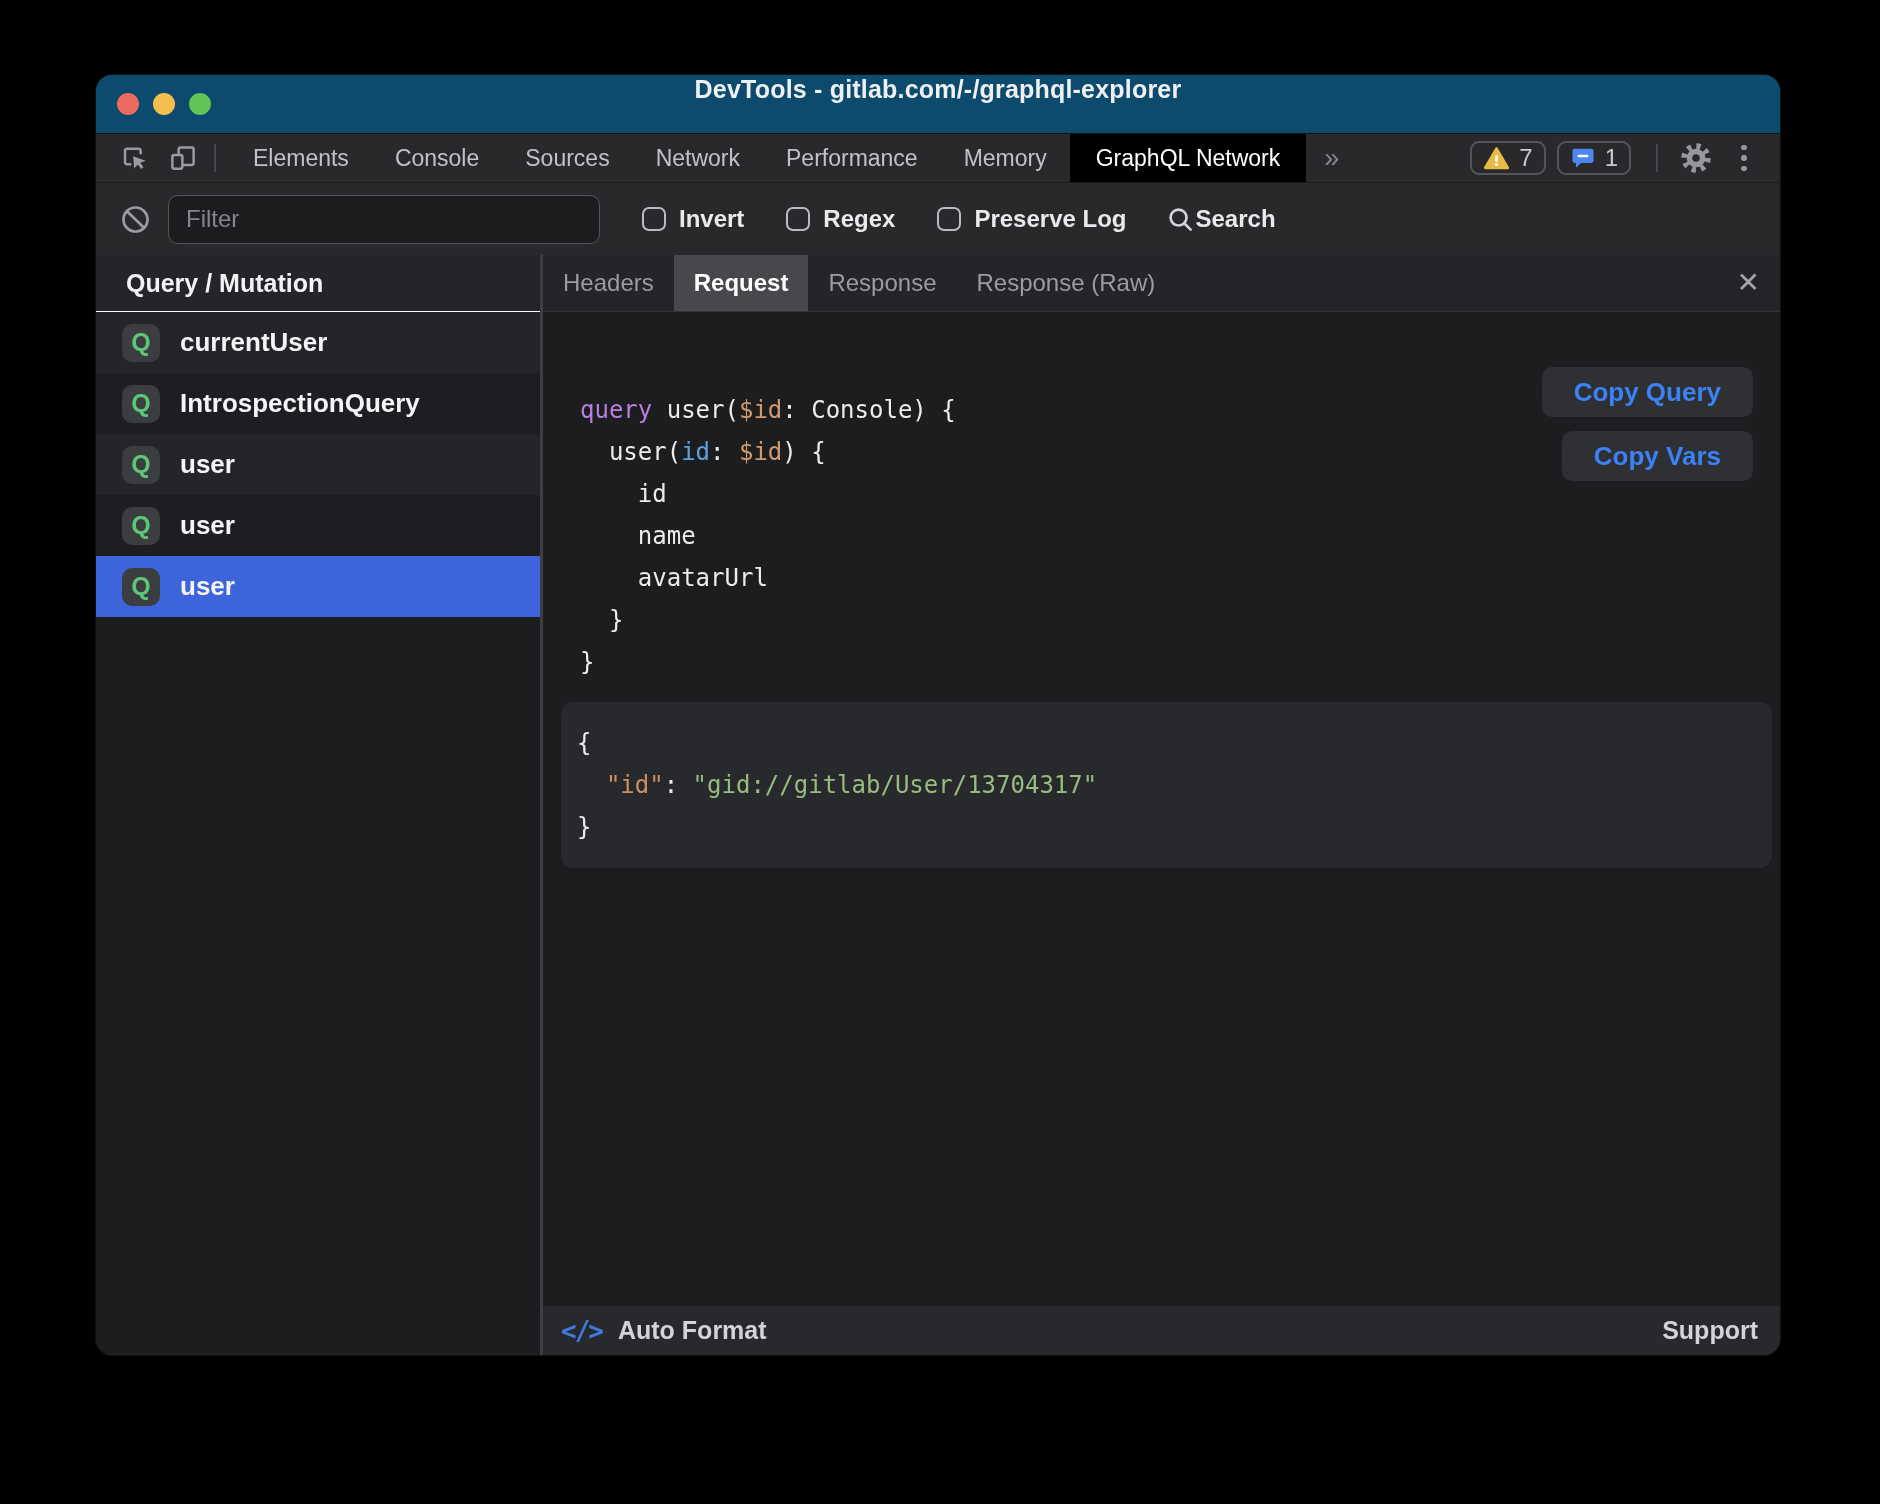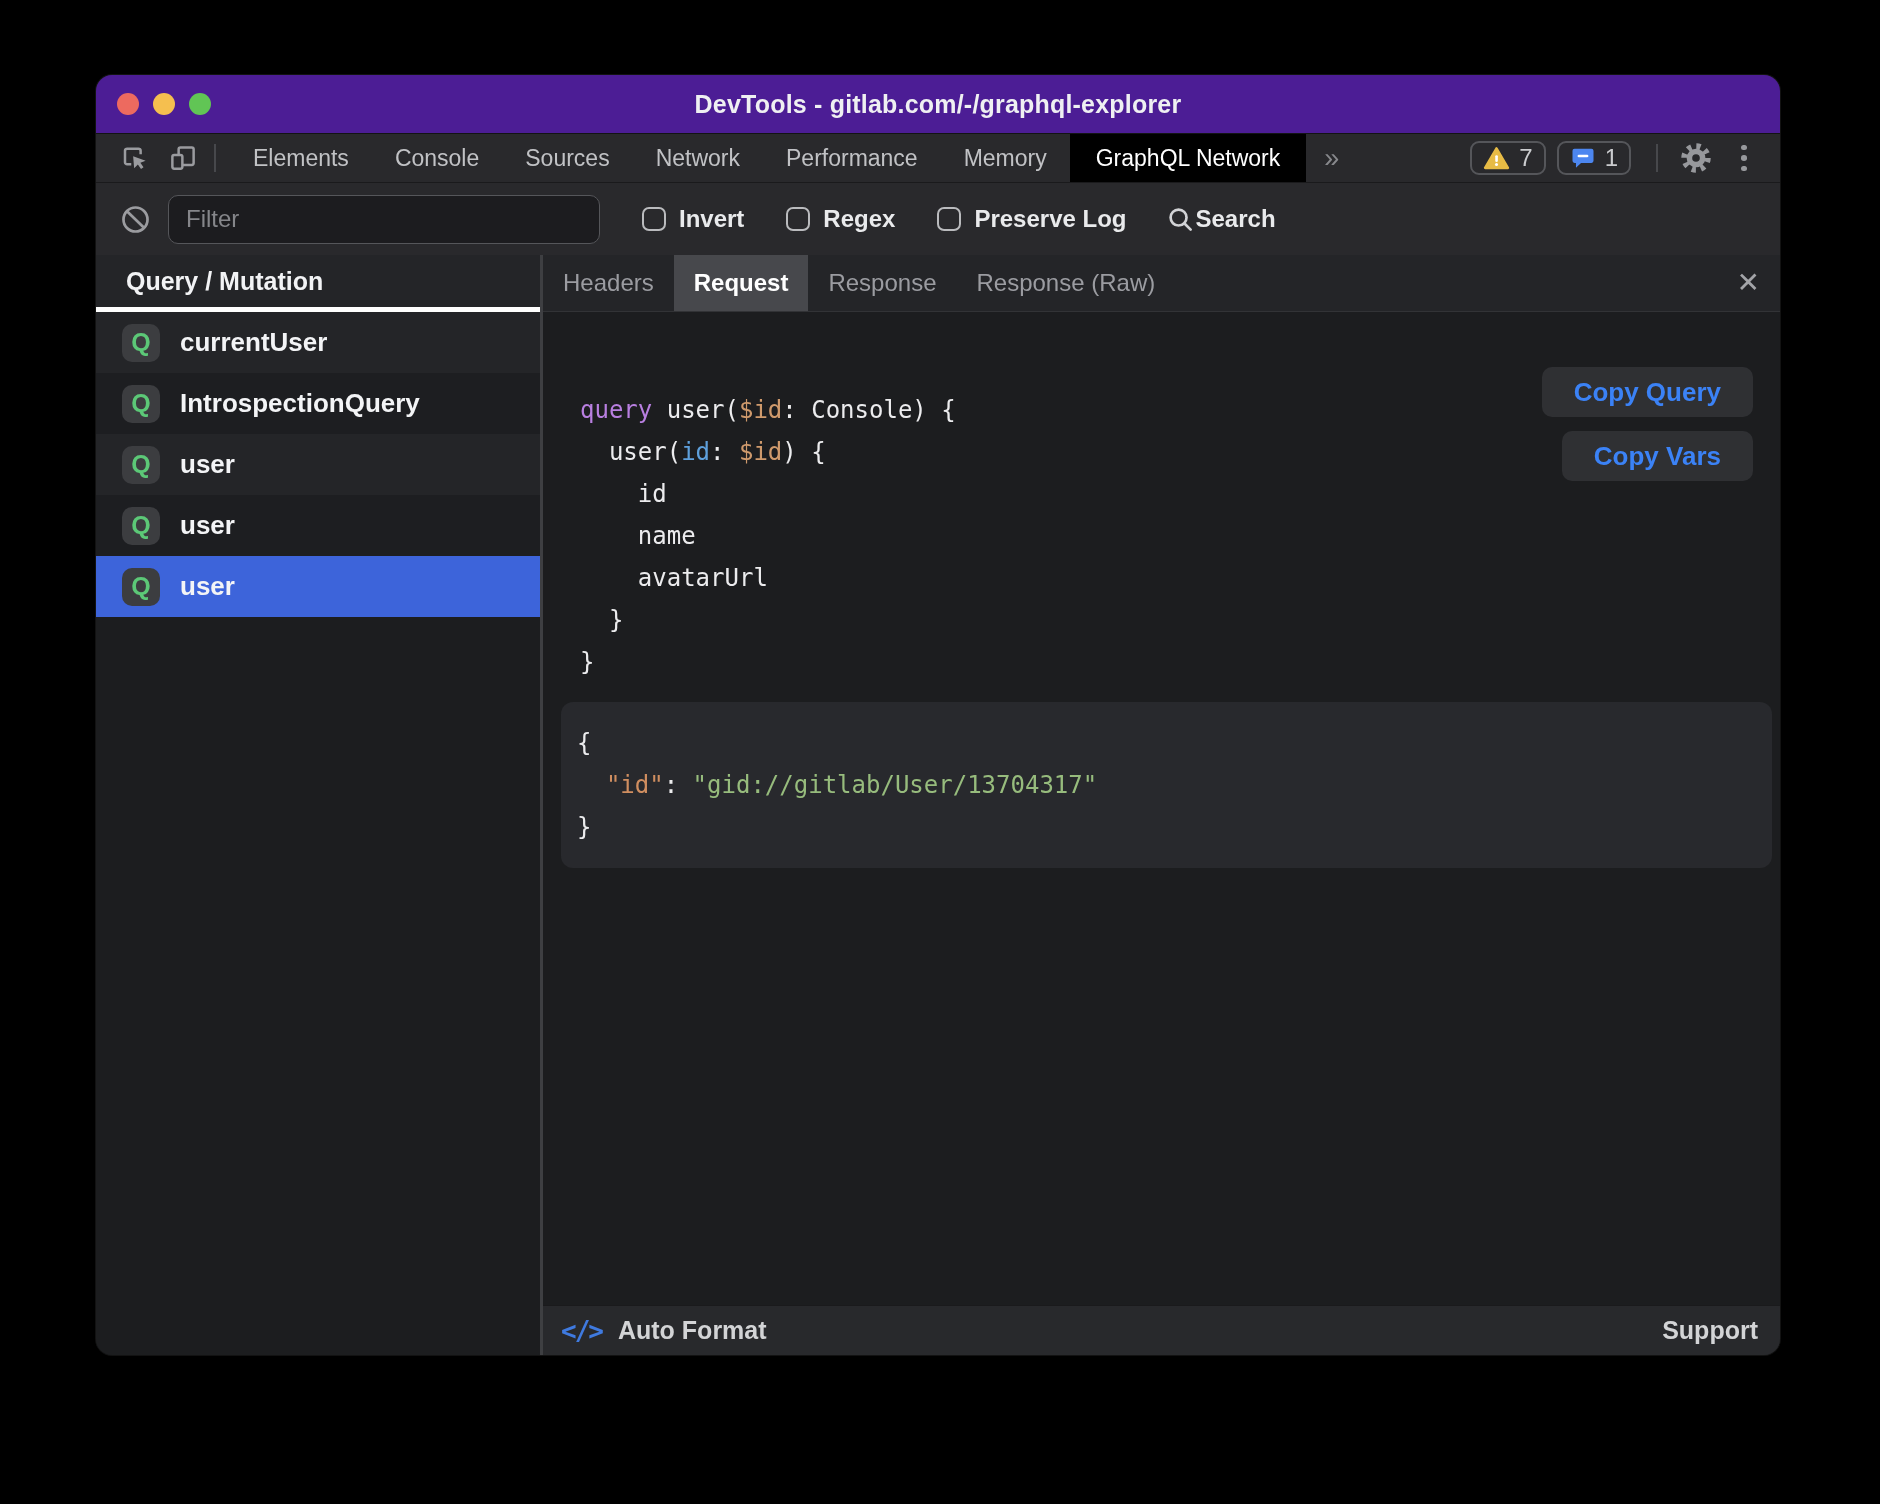--- a/index.html
+++ b/index.html
@@ -10,21 +10,21 @@
     -webkit-font-smoothing:antialiased;
     overflow:hidden;
   }
   .window {
     position:absolute; left:96px; top:75px; width:1684px; height:1280px;
     border-radius:16px; overflow:hidden; background:#1c1d1f;
     box-shadow:0 0 0 1px rgba(255,255,255,.07), 0 30px 80px rgba(0,0,0,.85);
     display:flex; flex-direction:column;
   }
   
-  .titlebar { flex:0 0 58px; background:#4c1d95; position:relative; display:flex; align-items:center; }
+  .titlebar { flex:0 0 58px; background:#0c4a6e; position:relative; display:flex; }
   .traffic { position:absolute; left:21px; top:0; height:100%; display:flex; align-items:center; gap:14px; }
   .dot { width:22px; height:22px; border-radius:50%; }
   .dot.red { background:#ed6a5f; } .dot.yellow { background:#f5bf4f; } .dot.green { background:#61c555; }
   .title { width:100%; text-align:center; font-size:25px; font-weight:700; color:#eff0f2; letter-spacing:.2px; }
   
   .tabstrip { flex:0 0 49px; background:#29292c; border-top:1px solid #131315; display:flex; align-items:center; }
   .ts-iconbtn { display:flex; align-items:center; justify-content:center; width:34px; height:34px; margin-left:14px; }
   .ts-iconbtn:first-child { margin-left:22px; }
   .vsep { width:2px; height:28px; background:#47484c; margin:0 14px; flex:0 0 2px; }
   .tab { height:100%; display:flex; align-items:center; padding:0 23px; font-size:23px; color:#c1c2c5; white-space:nowrap; }
@@ -41,21 +41,21 @@
   .blockwrap { margin-left:24px; display:flex; align-items:center; }
   .filter-input { width:432px; height:49px; margin-left:17px; background:#1c1c1f; border:1.5px solid #55565a; border-radius:10px; color:#e8e9eb; font-size:24px; padding:0 17px; outline:none; font-family:"Liberation Sans",sans-serif; }
   .filter-input::placeholder { color:#85868a; }
   .cb-group { display:flex; align-items:center; gap:13px; margin-left:42px; }
   .checkbox { width:24px; height:24px; border:2.5px solid #babbbe; border-radius:7px; background:transparent; }
   .cb-label { font-size:24px; font-weight:600; color:#e9eaec; white-space:nowrap; }
   .search-group { display:flex; align-items:center; gap:0; margin-left:40px; }
   
   .bodyrow { flex:1; display:flex; min-height:0; }
   .sidebar { flex:0 0 444px; background:#1c1d1f; display:flex; flex-direction:column; }
-  .sidebar-header { flex:0 0 57px; background:#242528; border-bottom:5px solid #ffffff; display:flex; align-items:center; padding-left:30px; font-size:25px; font-weight:700; color:#f2f3f5; }
+  .sidebar-header { flex:0 0 57px; background:#242528; border-bottom:1px solid #ffffff; display:flex; align-items:center; padding-left:30px; font-size:25px; font-weight:700; color:#f2f3f5; }
   .srow { flex:0 0 61px; display:flex; align-items:center; padding-left:26px; }
   .srow.alt1 { background:#242528; }
   .srow.alt2 { background:#1d1e21; }
   .srow.selected { background:var(--accent,#3d64da); }
   .qbadge { width:38px; height:38px; border-radius:10px; background:#3c3d40; color:var(--qgreen,#5cc877); font-size:25px; font-weight:700; display:flex; align-items:center; justify-content:center; flex:0 0 38px; }
   .srow-label { margin-left:20px; font-size:26px; font-weight:700; color:#f3f4f6; }
   .vdivider { flex:0 0 3px; background:#3e3f42; }
   
   .panel { flex:1; min-width:0; display:flex; flex-direction:column; background:#1c1d1f;gap:32px; }
   .panel-header { flex:0 0 57px; background:#242528; border-bottom:1px solid #323336; display:flex; align-items:center; }

